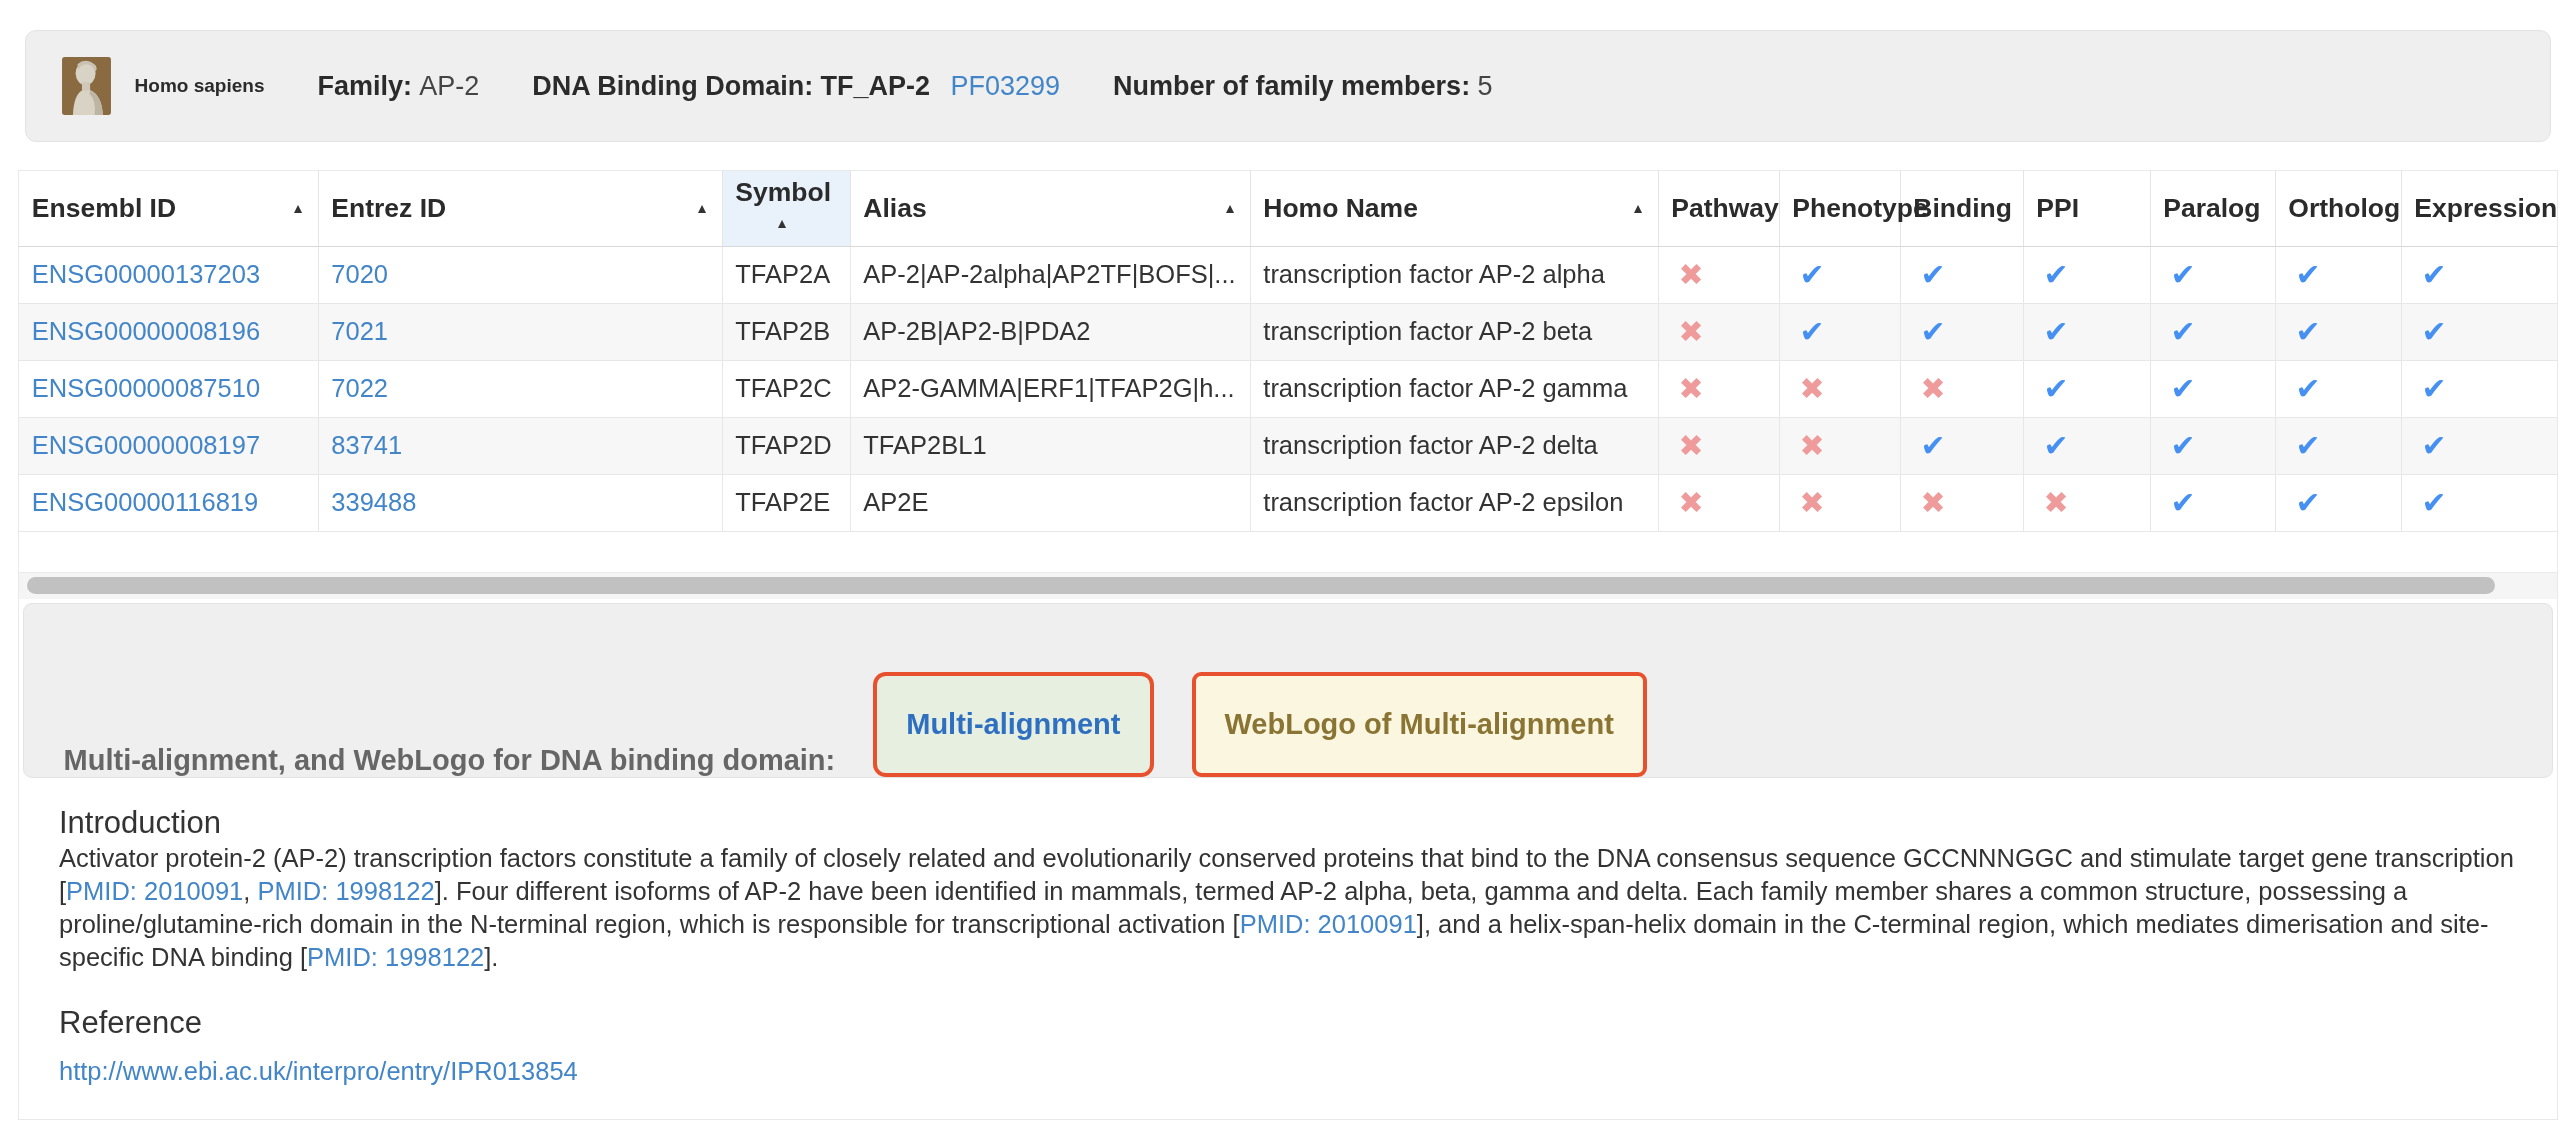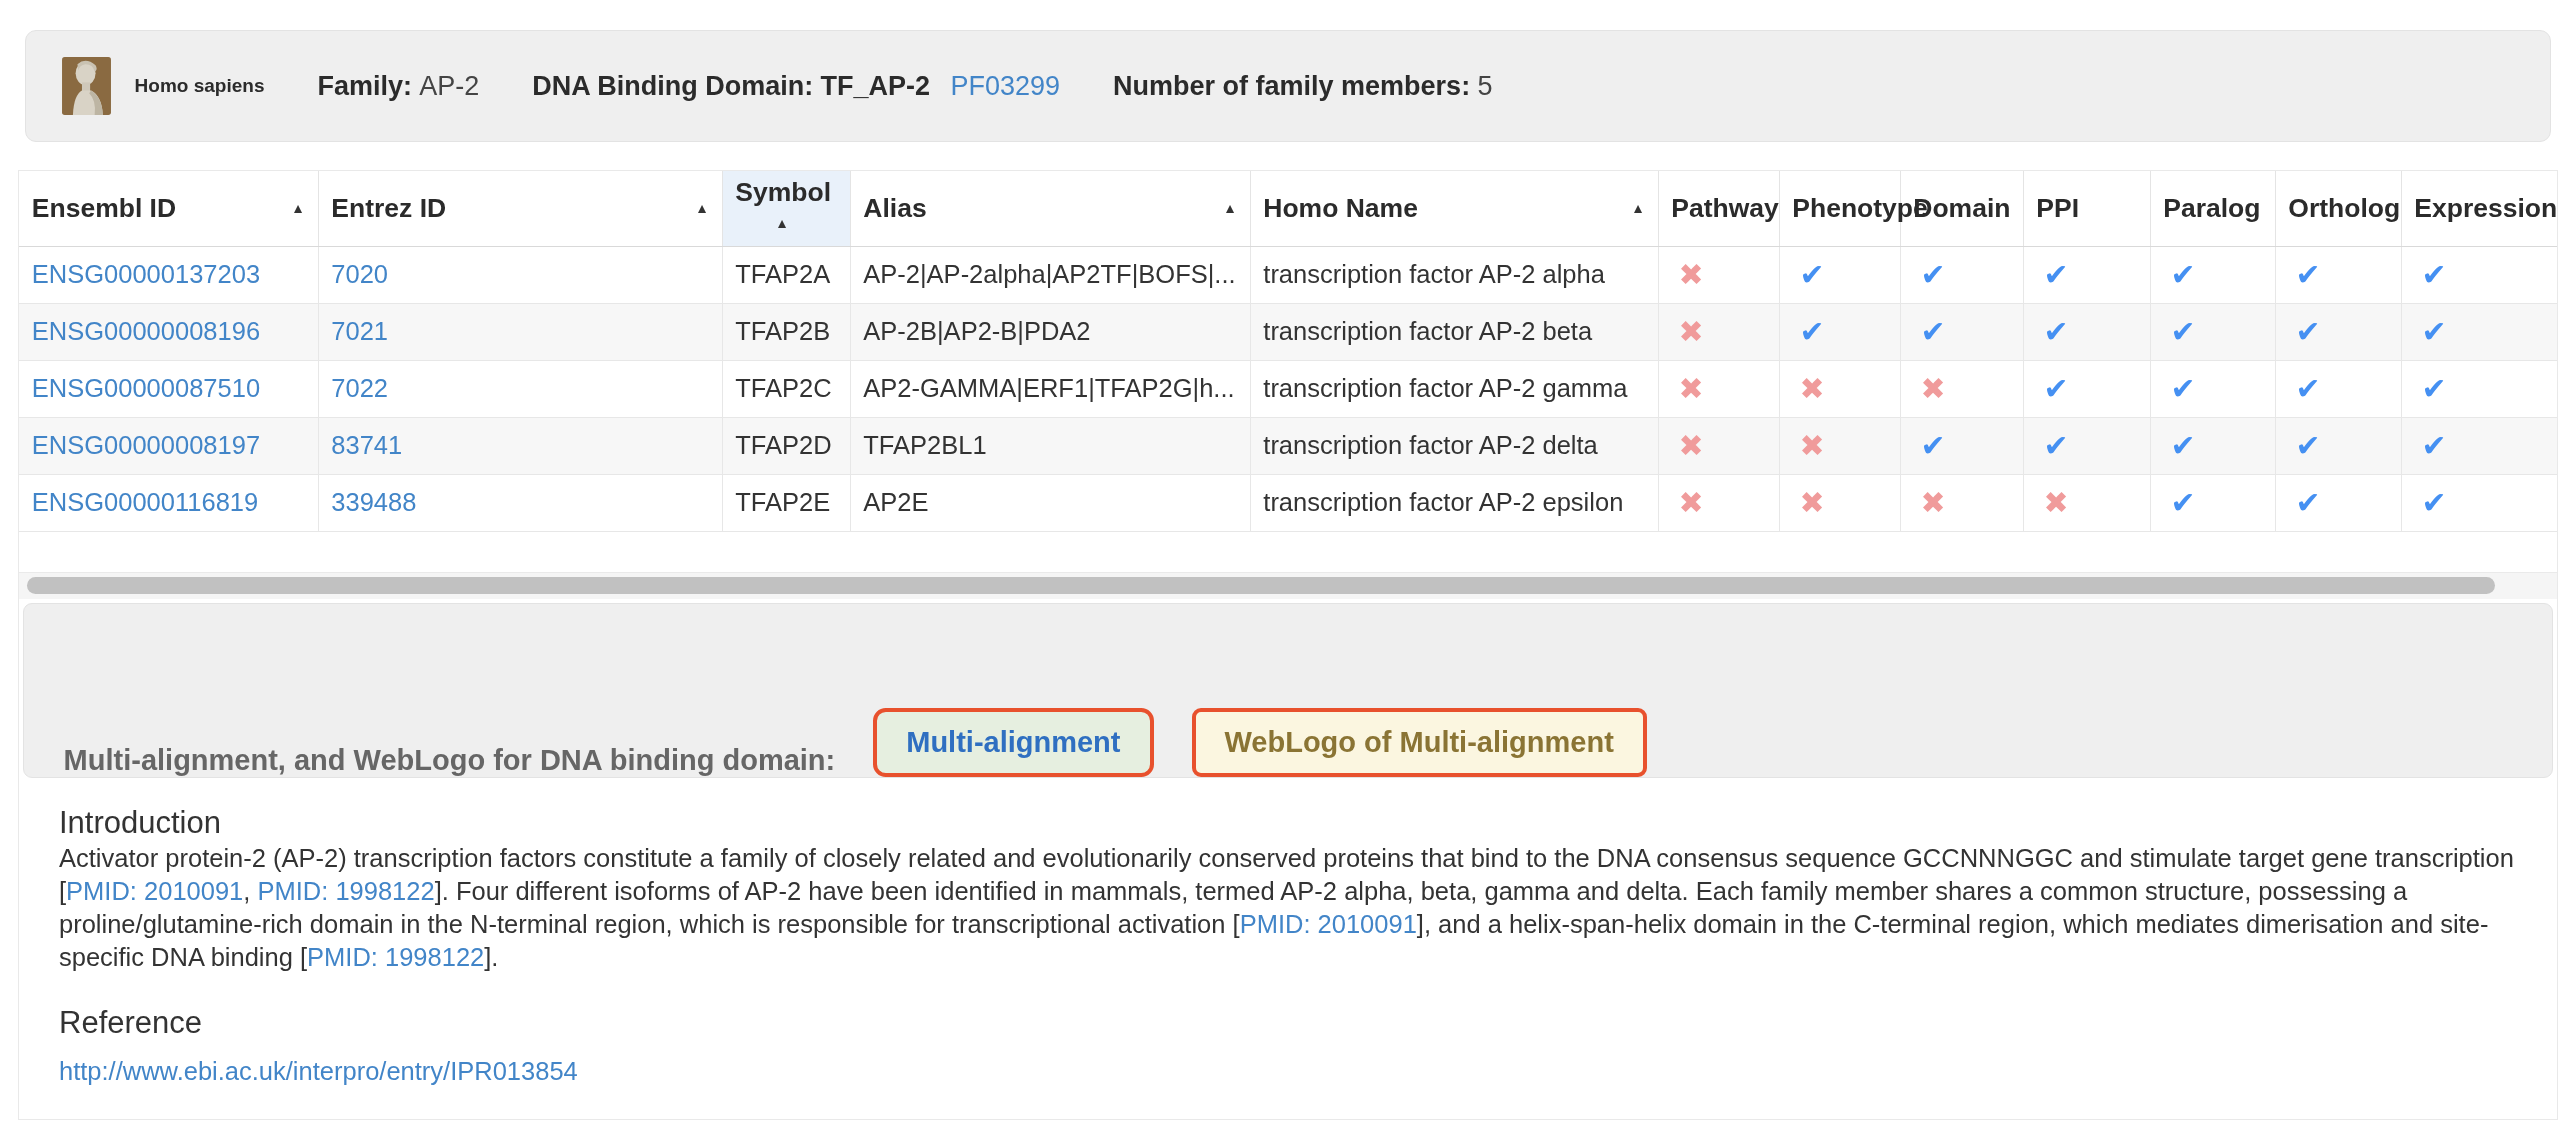--- a/index.html
+++ b/index.html
@@ -67,21 +67,21 @@
   }
 
   
   .align-panel {
     margin: 4.6px 3.6px 0 3.6px; height: 175px;
     background: #efefef; border: 0.9px solid #e3e3e3; border-radius: 9px;
     display: flex; align-items: flex-end; padding: 0 40px;
   }
   .align-label { font-size: 29px; font-weight: bold; color: #666; }
   .btn {
-    margin-left: 38px; padding: 14px 29px; border-radius: 12.8px;
+    margin-left: 38px; padding: 32px 29px; border-radius: 12.8px;
     border: 4.6px solid #e8512d; font-size: 29px; font-weight: bold; cursor: pointer;
     font-family: "Liberation Sans", "DejaVu Sans", sans-serif;
   }
   .btn-multialign { background: #e6efe0; color: #2f6fc1; }
   .btn-weblogo   { background: #fbf6e0; color: #8a7434; border-radius: 9px; }
 
   
   .intro-section { padding: 27px 40px 33px 40px; }
   .section-heading { font-size: 31px; font-weight: 500; color: #333; }
   .intro-para { margin-top: 1px; font-size: 25.5px; line-height: 33px; color: #333; }
@@ -160,21 +160,21 @@
               </div>
             </th>
             <th>
               <div class="th-flex">
                 <span>Homo Name</span>
                 <span class="arrow">▲</span>
               </div>
             </th>
             <th>Pathway</th>
             <th>Phenotype</th>
-            <th>Domain</th>
+            <th>Binding</th>
             <th>PPI</th>
             <th>Paralog</th>
             <th>Ortholog</th>
             <th>Expression</th>
           </tr>
         </thead>
       <tbody id="table-body">
           <tr>
             <td><a>ENSG00000137203</a></td>
             <td><a>7020</a></td>

